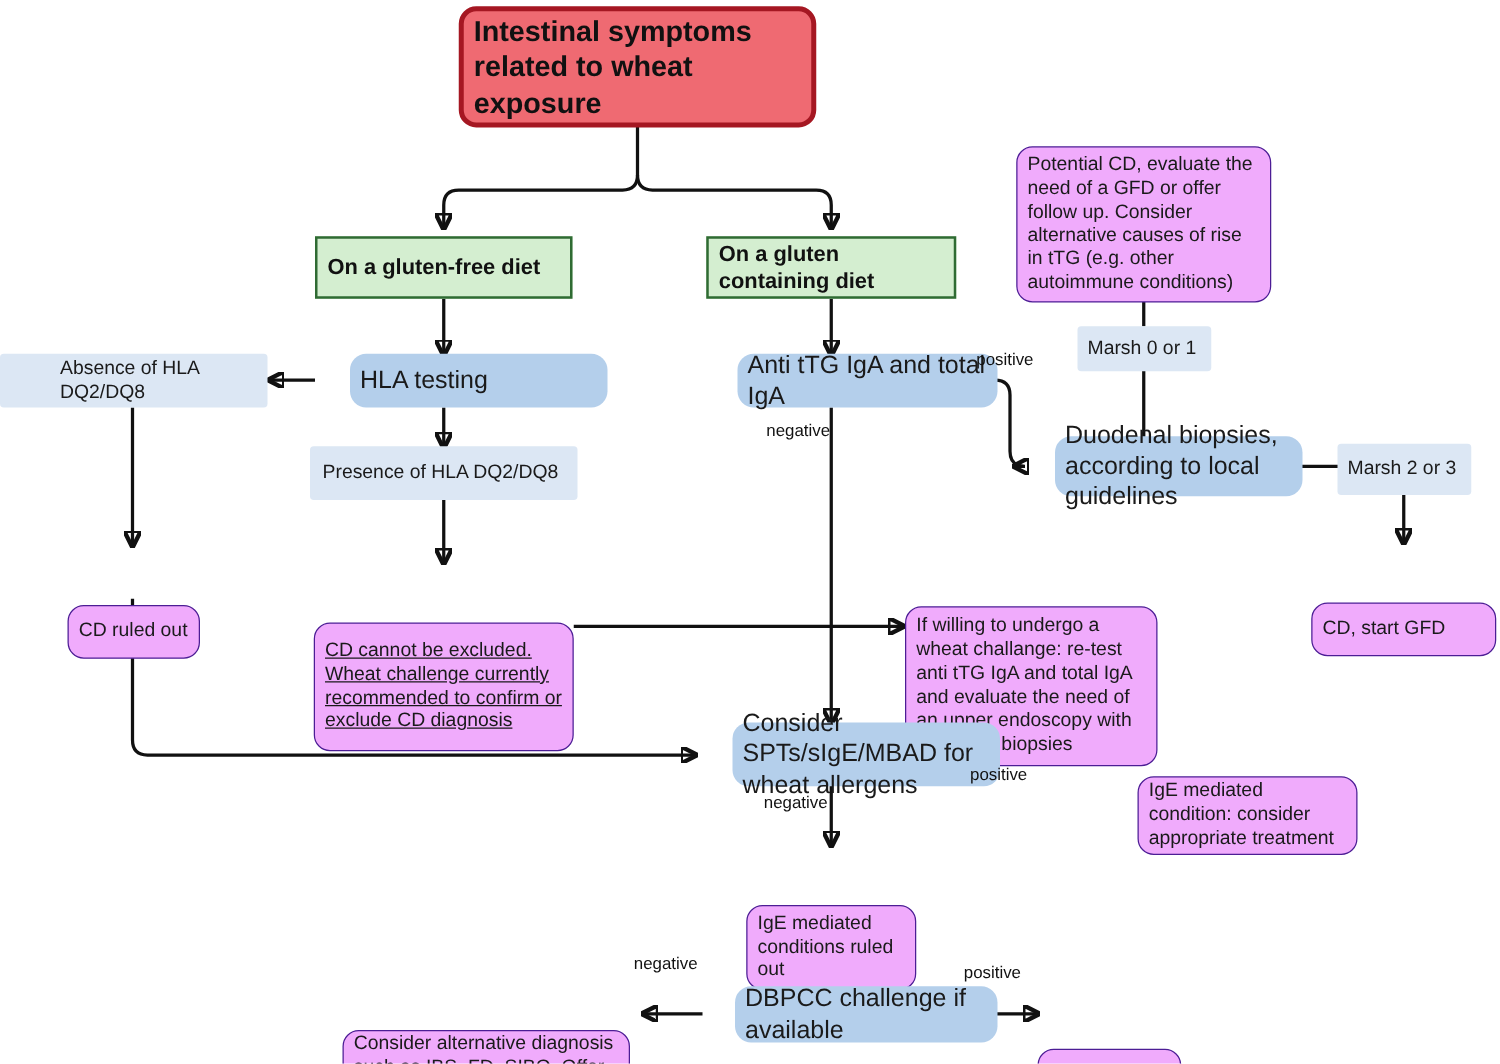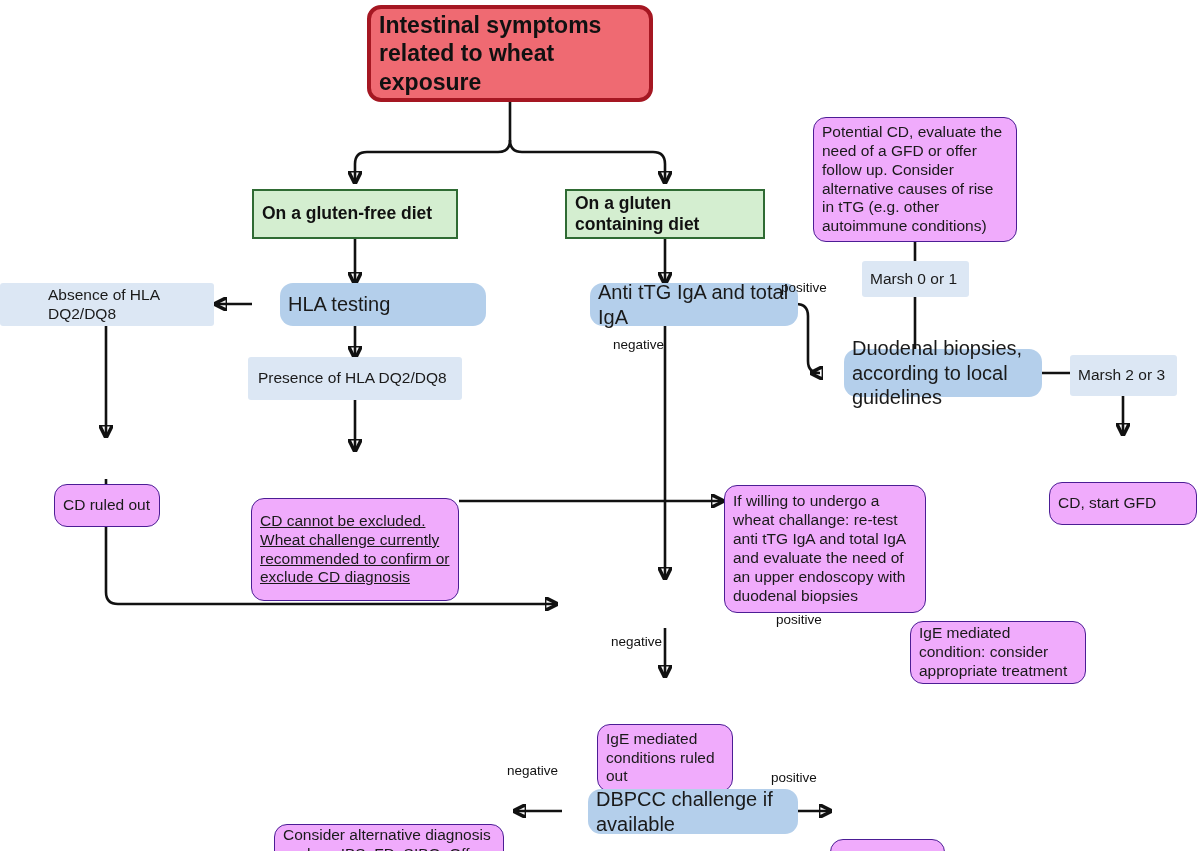--- a/index.html
+++ b/index.html
@@ -202,20 +202,23 @@
   </div>
 
   <div class="node n-outline" style="left:1049px; top:434px; width:148px; height:43px;">
     <span class="txt">CD, start GFD</span>
   </div>
 
   <div class="node n-outline" style="left:724px; top:437px; width:202px; height:128px;">
     <span class="txt">If willing to undergo a wheat challange: re-test anti tTG IgA and total IgA and evaluate the need of an upper endoscopy with duodenal biopsies</span>
   </div>
 
+  <div class="node n-blue-strong" style="left:558px; top:578px; width:214px; height:51px;">
+    <span class="txt">Consider SPTs/sIgE/MBAD for wheat allergens</span>
+  </div>
 
   <div class="node n-outline" style="left:910px; top:573px; width:176px; height:63px;">
     <span class="txt">IgE mediated condition: consider appropriate treatment</span>
   </div>
 
   <div class="node n-outline" style="left:597px; top:676px; width:136px; height:68px;">
     <span class="txt">IgE mediated conditions ruled out</span>
   </div>
 
   <div class="node n-blue-strong" style="left:560px; top:789px; width:210px; height:45px;">

